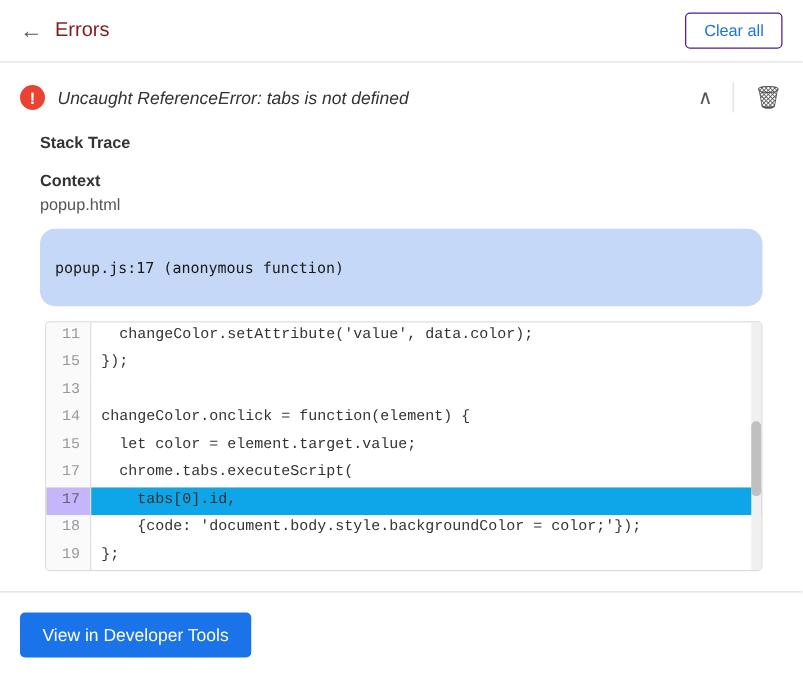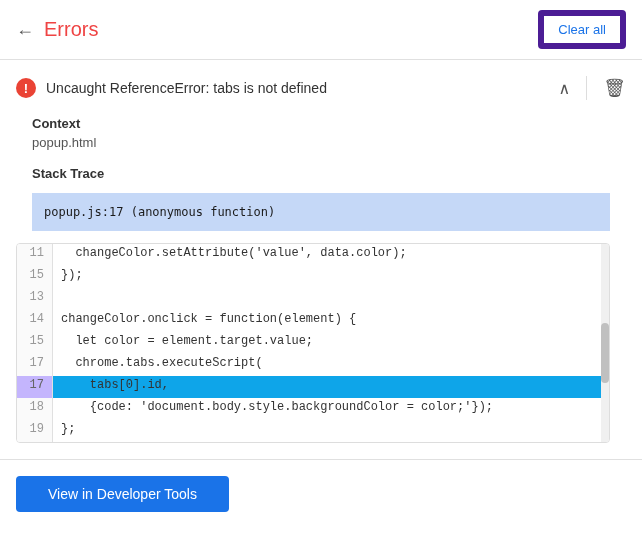--- a/index.html
+++ b/index.html
@@ -24,26 +24,26 @@
       display: flex;
       align-items: center;
       gap: 10px;
     }
     .back-icon {
       font-size: 18px;
       color: #555;
       cursor: pointer;
     }
     .header-title {
-      font-size: 20px;
+      font-size: 16px;
       font-weight: 500;
-      color: #ef4444;
+      color: #7f1d1d;
     }
     .clear-all-btn {
-      border: 6px solid #4c1d95;
+      border: 1px solid #4c1d95;
       background: #fff;
       border-radius: 4px;
       padding: 6px 14px;
       font-size: 13px;
       color: #1a73e8;
       cursor: pointer;
       font-weight: 500;
     }
 
     
@@ -77,20 +77,21 @@
       align-items: center;
       justify-content: center;
       color: #fff;
       font-size: 13px;
       font-weight: bold;
       flex-shrink: 0;
     }
     .error-message {
       font-size: 14px;
       color: #333;
+      font-style: italic;
     }
     .error-actions {
       display: flex;
       align-items: center;
       gap: 16px;
     }
     .collapse-icon {
       font-size: 16px;
       color: #555;
       cursor: pointer;
@@ -114,33 +115,33 @@
       margin-top: 16px;
     }
     .section-value {
       font-size: 13px;
       color: #555;
     }
 
     
     .stack-trace-pill {
       background: #c5d8f7;
-      border-radius: 0;
-      padding: 12px 12px;
+      border-radius: 12px;
+      padding: 24px 12px;
       font-size: 12px;
       color: #1a1a1a;
       font-family: monospace;
       margin: 8px 16px 12px 16px;
     }
 
     
     .code-block {
       border: 1px solid #ddd;
       border-radius: 4px;
-      margin: 0 16px 16px 0;
+      margin: 0 16px 16px 20px;
       font-family: 'Courier New', monospace;
       font-size: 12px;
       overflow: hidden;
       position: relative;
     }
     .code-line {
       display: flex;
       align-items: stretch;
       min-height: 22px;
     }
@@ -192,21 +193,21 @@
 
     
     .footer {
       padding: 16px;
     }
     .dev-tools-btn {
       background: #1a73e8;
       color: #fff;
       border: none;
       border-radius: 4px;
-      padding: 10px 32px;
+      padding: 10px 18px;
       font-size: 14px;
       font-weight: 500;
       cursor: pointer;
     }
 
     
     .v-divider {
       width: 1px;
       height: 24px;
       background: #ddd;
@@ -232,26 +233,26 @@
         <span class="error-message">Uncaught ReferenceError: tabs is not defined</span>
       </div>
       <div class="error-actions">
         <span class="collapse-icon">∧</span>
         <div class="v-divider"></div>
         <span class="delete-icon">🗑</span>
       </div>
     </div>
 
     <div class="section">
+      <div class="section-label">Stack Trace</div>
+    </div>
+
+    <div class="section">
       <div class="section-label">Context</div>
       <div class="section-value">popup.html</div>
-    </div>
-
-    <div class="section">
-      <div class="section-label">Stack Trace</div>
     </div>
     <div class="stack-trace-pill">popup.js:17 (anonymous function)</div>
 
     <div class="code-block" id="code-block">
     <div class="code-line">
           <span class="line-number">11</span>
           <span class="code-content">  changeColor.setAttribute('value', data.color);</span>
         </div>
         <div class="code-line">
           <span class="line-number">15</span>

